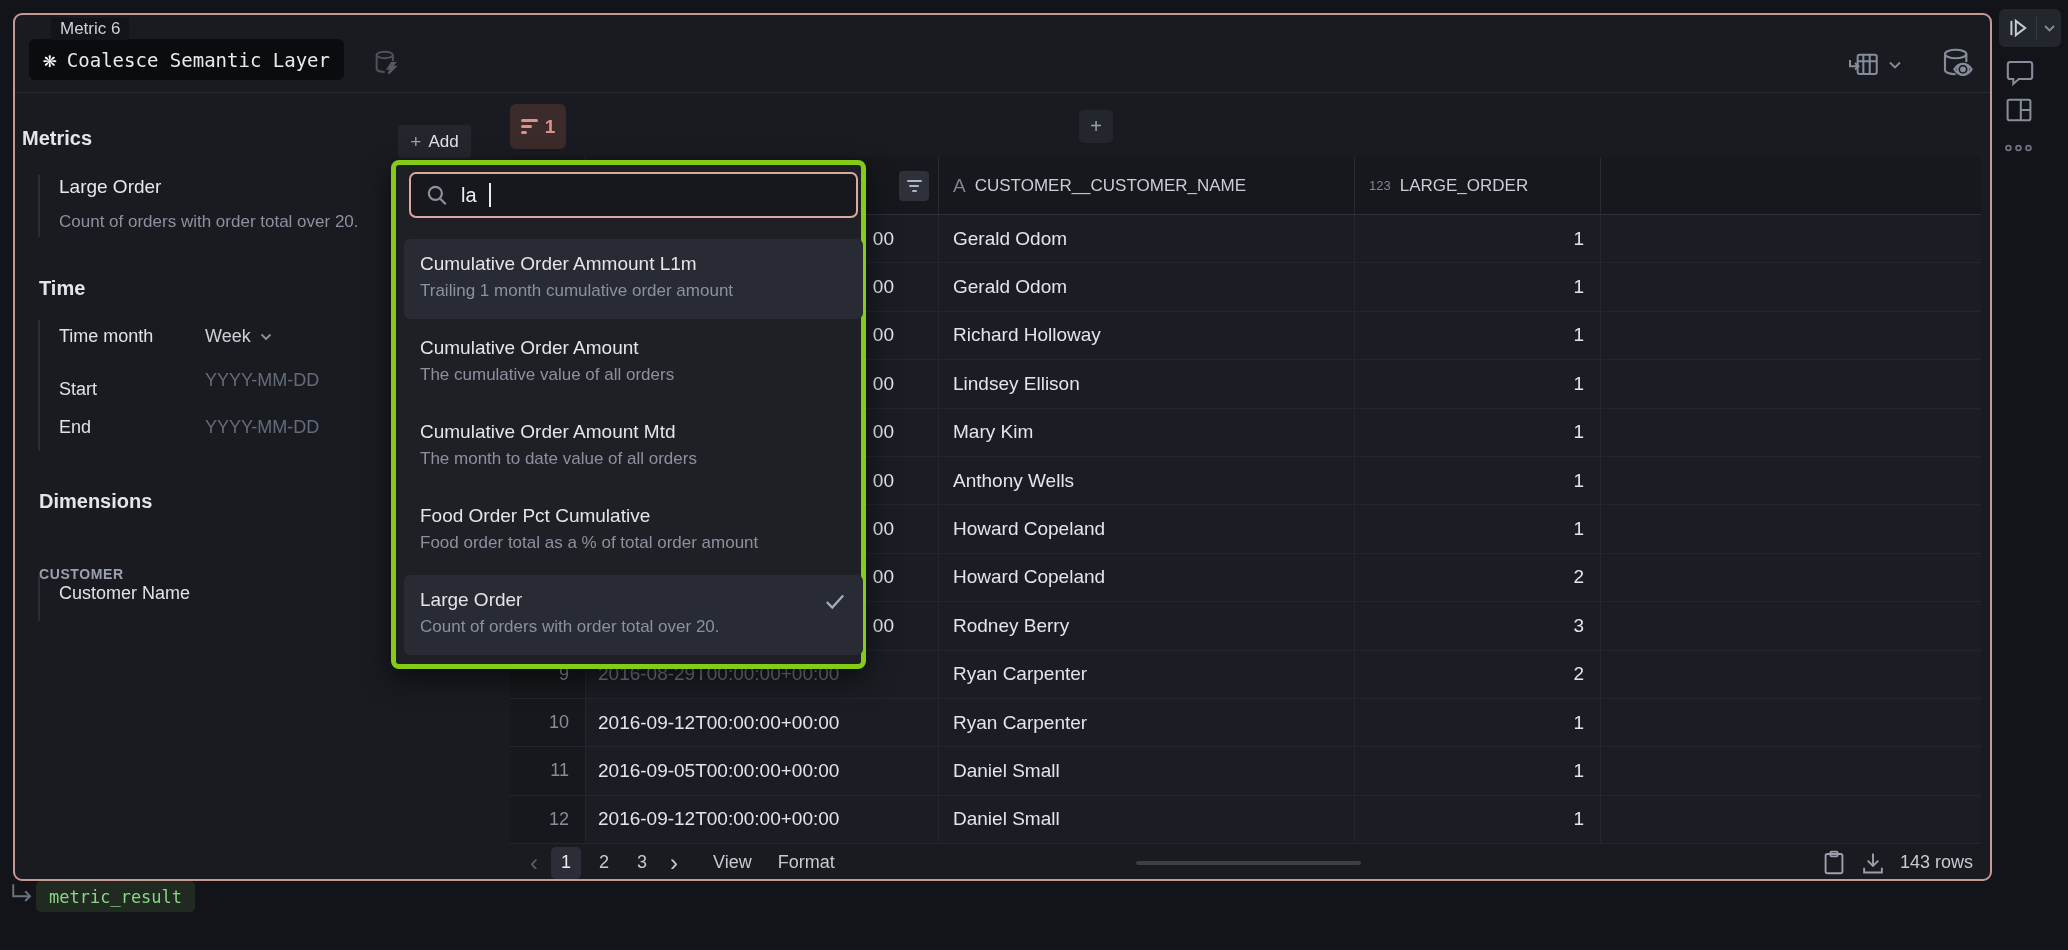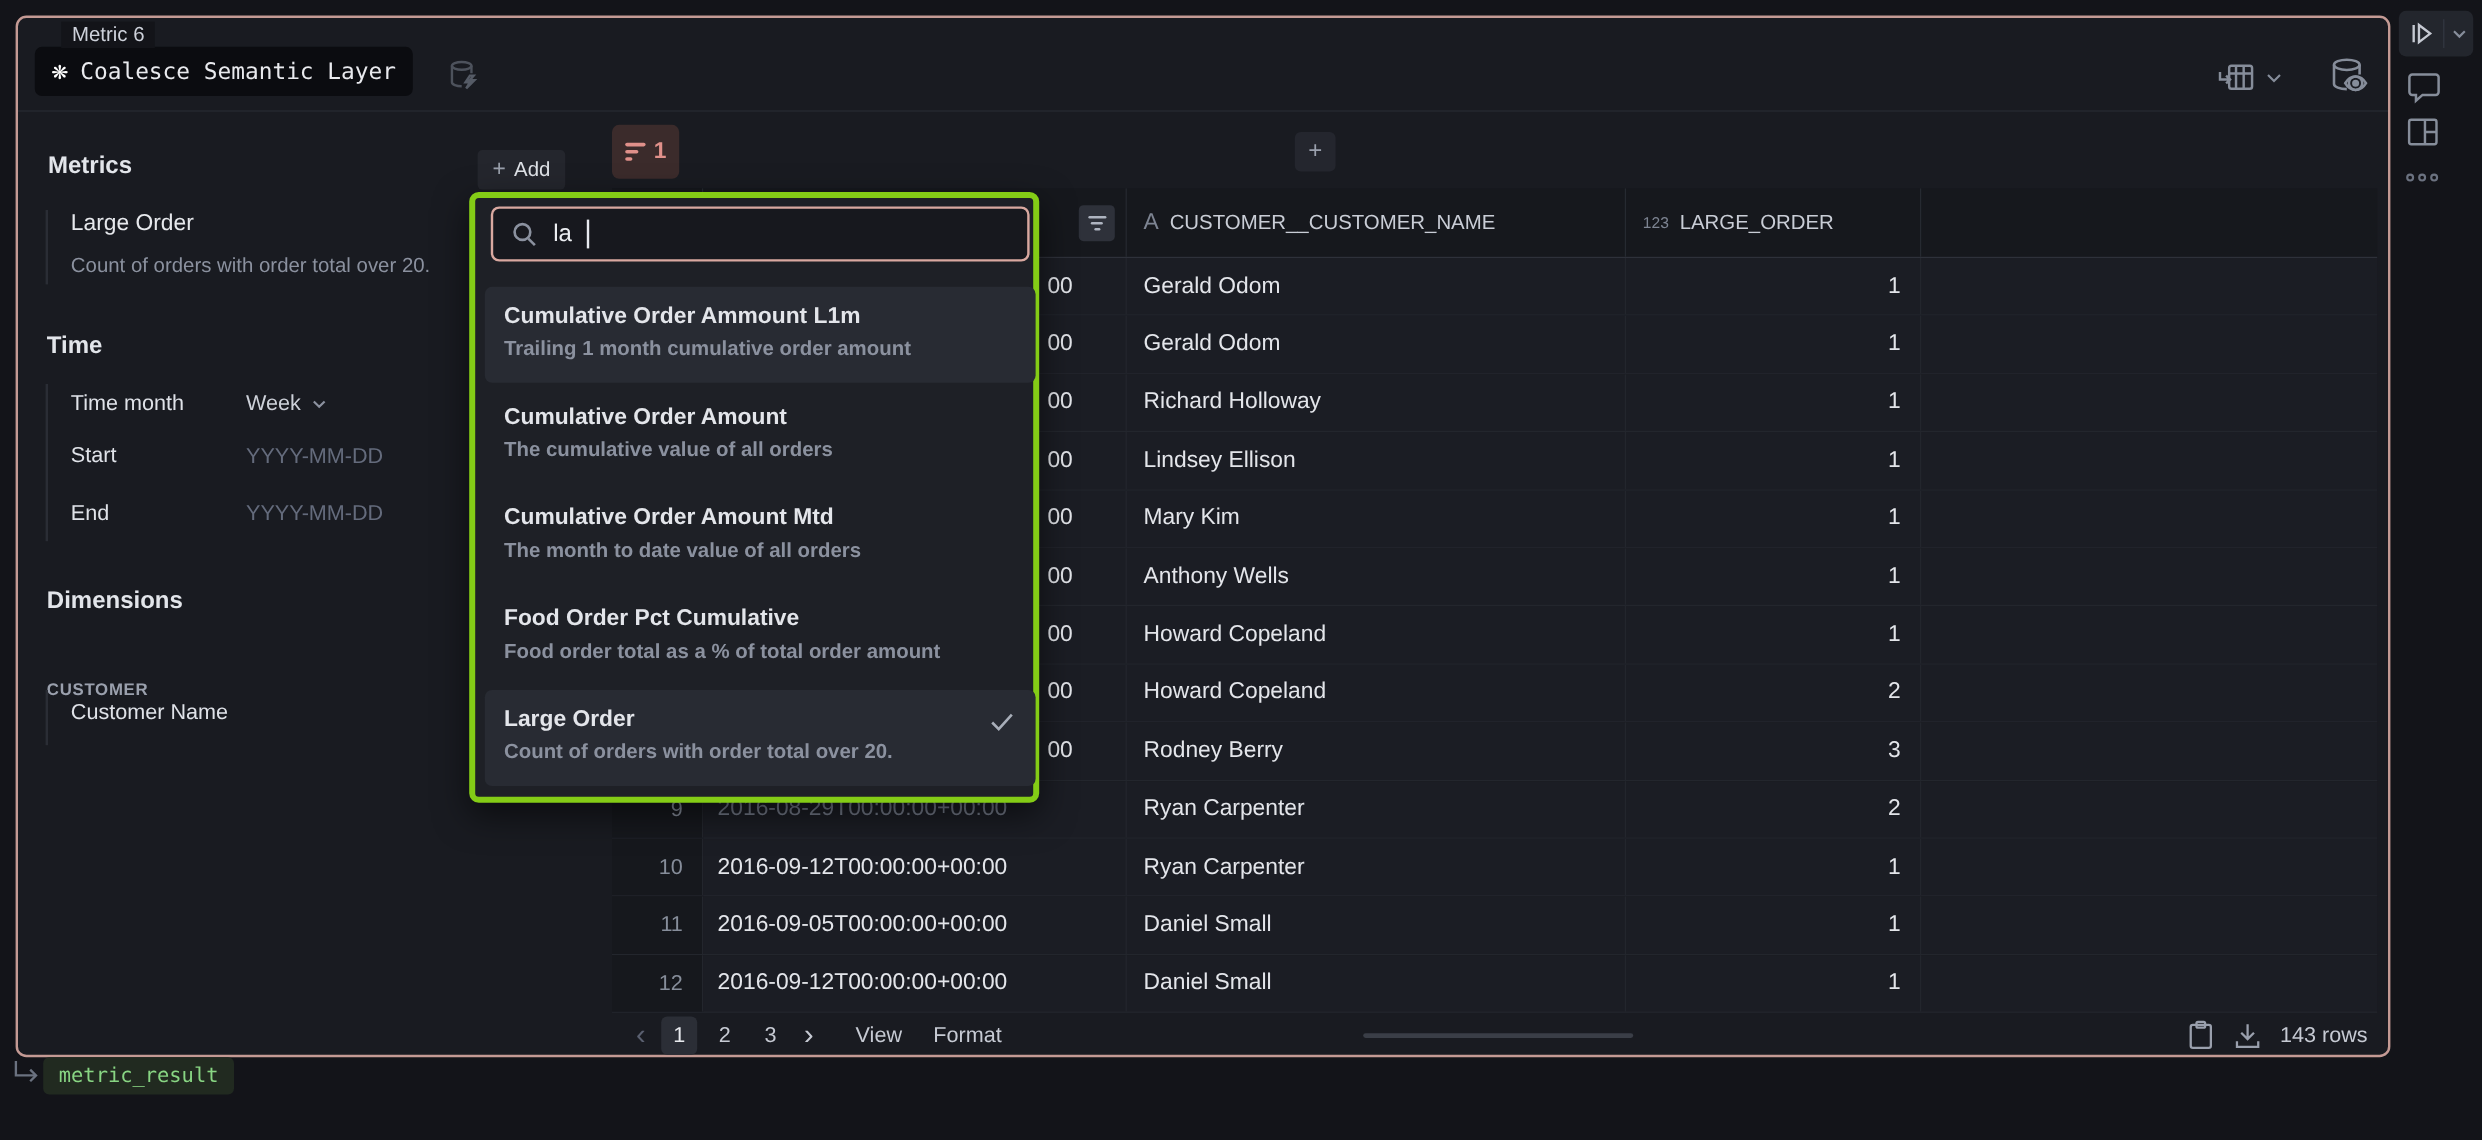--- a/index.html
+++ b/index.html
@@ -68,21 +68,21 @@
   
   .dropdown { position:absolute; left:376px; top:145px; width:475px; height:509px; background:#1e2026;
               border:5px solid #84cc16; border-radius:8px; z-index:50;
               box-shadow:0 10px 28px rgba(0,0,0,.55); }
   .search { position:absolute; left:13px; top:7px; width:449px; height:46px; background:#17181e;
             border:2px solid #d9a8a0; border-radius:7px; display:flex; align-items:center;
             gap:12px; padding:0 14px; cursor:text; }
   .search .q { color:#eceef2; font-size:20px; }
   .caret { width:2px; height:24px; background:#e8eaf0; }
   .opt { position:absolute; left:8px; width:459px; height:80px; border-radius:6px; padding:11px 16px;
-         cursor:pointer;font-weight:bold; }
+         cursor:pointer; }
   .opt.hl { background:#282b33; }
   .opt .t { color:#e3e5ea; font-size:19px; line-height:27px; }
   .opt .d { color:#8b919f; font-size:17px; line-height:27px; }
   .check { position:absolute; right:16px; top:14px; color:#a8aeb9; }
   
   .pagebar { position:absolute; left:495px; top:829px; width:1471px; height:37px;
              display:flex; align-items:center; color:#c6cad3; font-size:18px; }
   .pg-arrow { width:26px; text-align:center; font-size:24px; color:#c6cad3; cursor:pointer; }
   .pg-arrow.dis { color:#5a6070; }
   .pg { width:30px; height:32px; border-radius:5px; display:flex; align-items:center;
@@ -136,39 +136,39 @@
     <svg width="38" height="36" viewBox="0 0 28 27" fill="none" stroke="#868d9a" stroke-width="1.6">
       <ellipse cx="13" cy="6" rx="8" ry="3.2"></ellipse>
       <path d="M5 6v12c0 1.8 3.6 3.2 8 3.2M21 6v6"></path>
       <circle cx="18.5" cy="17.5" r="4.2"></circle>
       <circle cx="18.5" cy="17.5" r="1.4" fill="#868d9a"></circle>
       <path d="M12 17.5c1.6-2.8 4-4.2 6.5-4.2s4.9 1.4 6.5 4.2c-1.6 2.8-4 4.2-6.5 4.2s-4.9-1.4-6.5-4.2z"></path>
     </svg>
   </span>
   <div class="tool-divider"></div>
 
-  <div class="h1" style="left:25px; top:112px;">Metrics</div>
+  <div class="h1" style="left:7px; top:112px;">Metrics</div>
   <div class="add-btn">
     <span class="plus">+</span>
     <span>Add</span>
   </div>
   <div class="guide" style="left:23px; top:160px; height:62px;"></div>
   <div class="item-title" style="left:44px; top:161px;">Large Order</div>
   <div class="item-desc" style="left:44px; top:197px; max-width:410px;">Count of orders with order total over 20.</div>
 
   <div class="h1" style="left:24px; top:262px;">Time</div>
   <div class="guide" style="left:23px; top:305px; height:131px;"></div>
   <div class="kv-label" style="left:44px; top:311px;">Time month</div>
   <div class="kv-value" style="left:190px; top:311px;">
     <span>Week</span>
     <svg width="14" height="10" viewBox="0 0 14 10" fill="none" stroke="#8b919f" stroke-width="1.8">
         <path d="M2.5 2.5l4.5 4.5 4.5-4.5"></path>
       </svg>
   </div>
-  <div class="kv-label" style="left:44px; top:354px;text-align:center;">Start</div>
+  <div class="kv-label" style="left:44px; top:364px;text-align:center;">Start</div>
   <div class="kv-ph" style="left:190px; top:355px;">YYYY-MM-DD</div>
   <div class="kv-label" style="left:44px; top:402px;">End</div>
   <div class="kv-ph" style="left:190px; top:402px;">YYYY-MM-DD</div>
 
   <div class="h1" style="left:24px; top:475px;">Dimensions</div>
   <div class="group-label" style="left:24px; top:522px;margin-top:29px;">CUSTOMER</div>
   <div class="guide" style="left:23px; top:560px; height:46px;"></div>
   <div class="kv-label" style="left:44px; top:568px;">Customer Name</div>
 
   <div class="fbadge">

